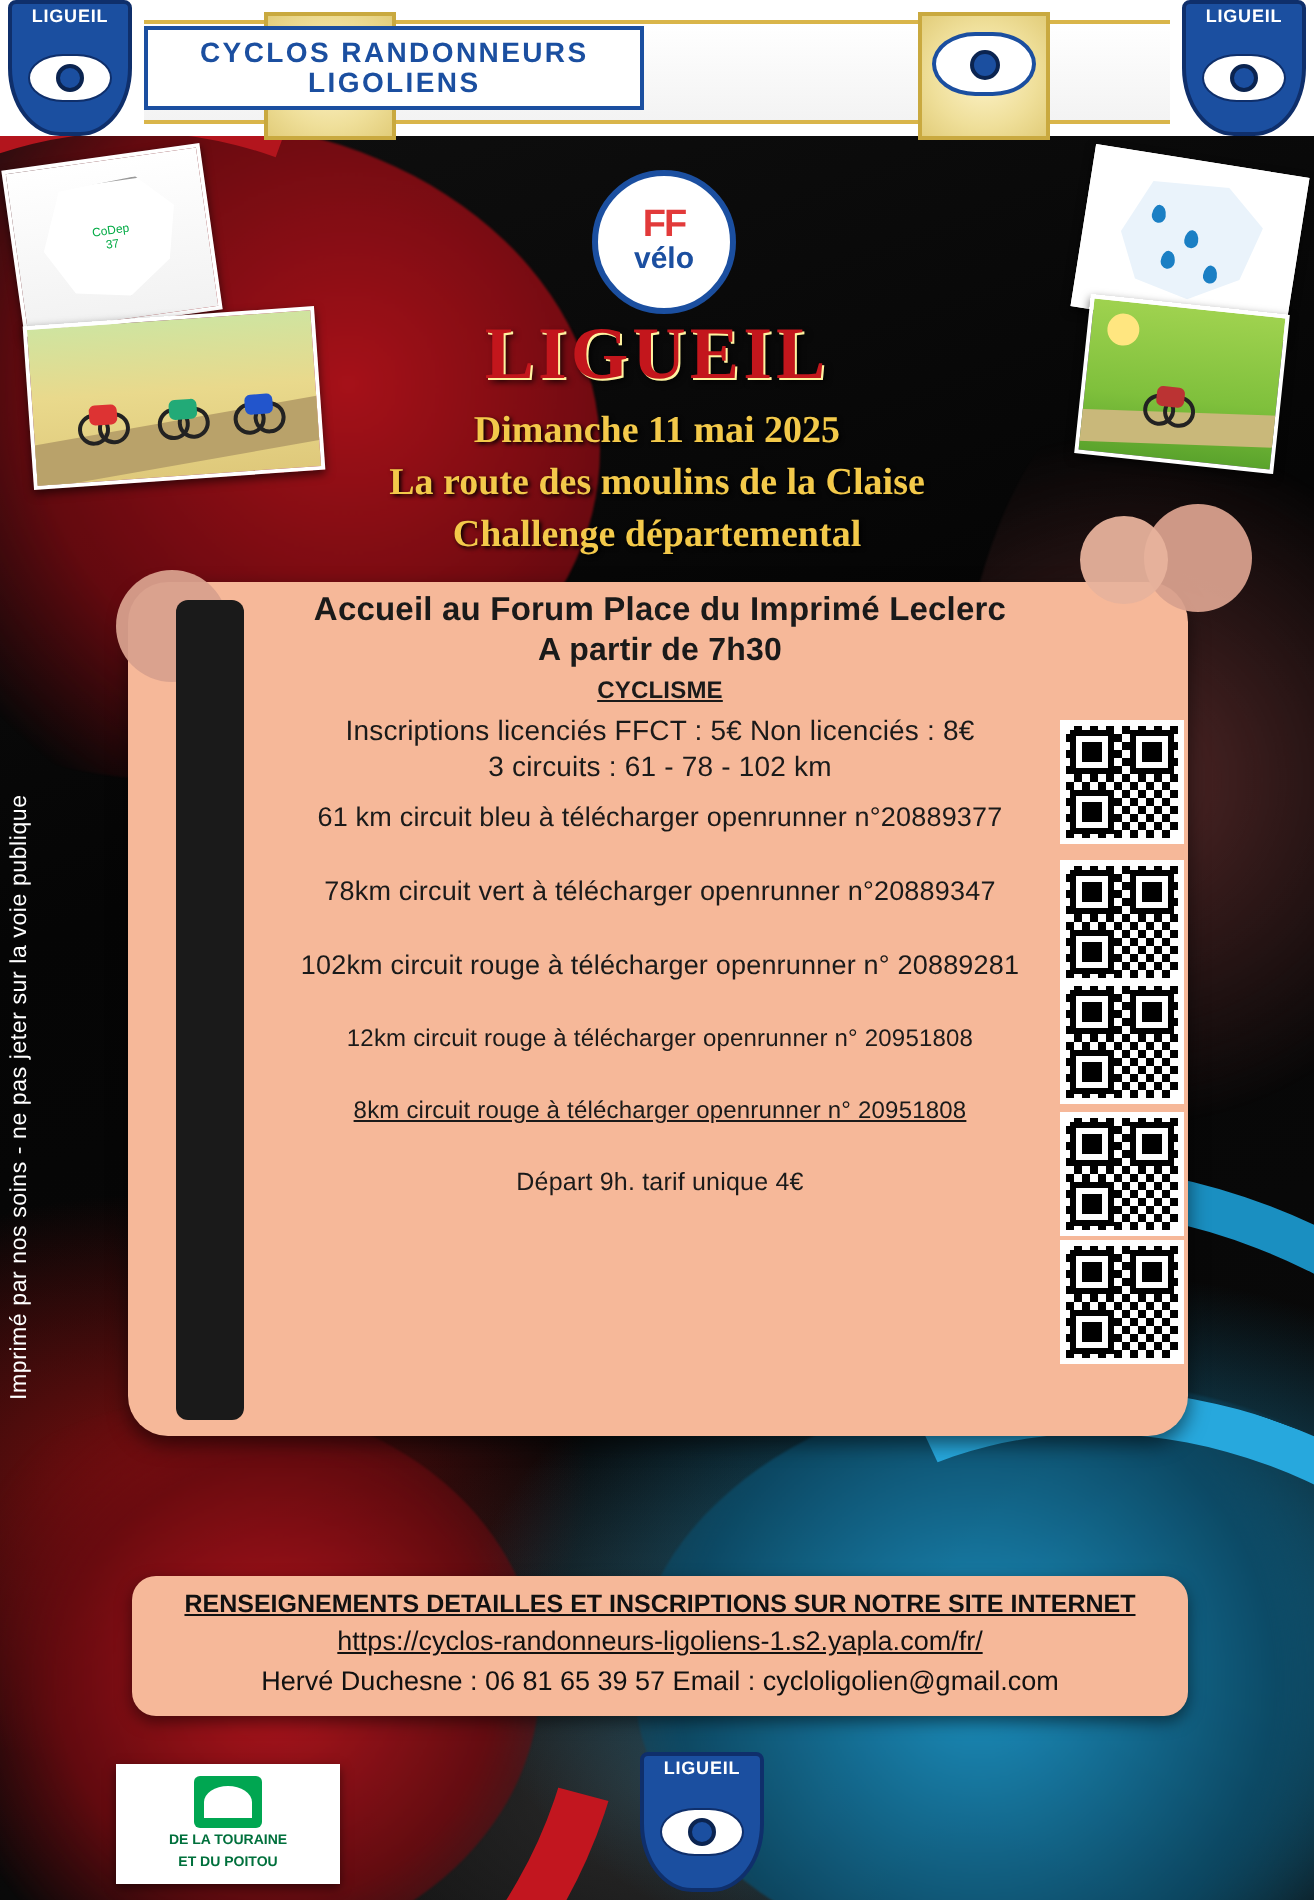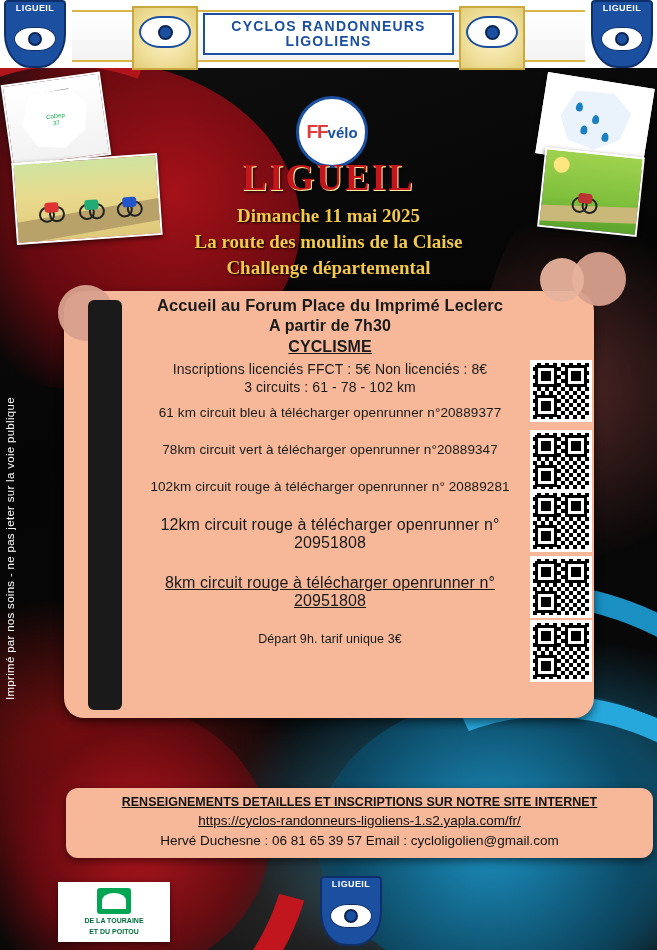--- a/index.html
+++ b/index.html
@@ -53,21 +53,21 @@
   }
   .eye{
     width:40px;height:22px;margin-top:10px;
     background:#fff;border:1.6px solid #0f2f6b;
     border-radius:50% 50% 50% 50% / 60% 60% 60% 60%;
     display:flex;align-items:center;justify-content:center;
   }
   .pupil{width:10px;height:10px;border-radius:50%;background:#1b4fa0;border:2px solid #0b2450;}
   .banner{
     flex:1;height:60px;margin:0 6px;position:relative;
-    display:flex;align-items:center;justify-content:center;
+    display:flex;align-items:center;
   }
   .ribbon{
     position:absolute;left:0;right:0;top:6px;height:48px;
     background:linear-gradient(#fff,#f3f3f3);
     border-top:2px solid #d9b54a;border-bottom:2px solid #d9b54a;
   }
   .ribbon:before,.ribbon:after{
     content:"";position:absolute;top:-6px;width:62px;height:60px;
     background:radial-gradient(ellipse at center,#fdf3c9 0%,#efdf9a 60%,#e2cd7a 100%);
     border:2px solid #c9a93f;
@@ -110,22 +110,22 @@
   .photo-ffct{right:8px;top:80px;width:104px;height:78px;transform:rotate(9deg);
     background:#fff;display:flex;align-items:center;justify-content:center;}
   .ffct-map{width:74px;height:60px;background:#eaf3fb;border:1px solid #9cc;
     clip-path:polygon(20% 6%,70% 2%,96% 30%,86% 74%,54% 96%,18% 86%,4% 50%);position:relative;}
   .ffct-map .dot{position:absolute;width:7px;height:9px;background:#1b7fc4;border-radius:50% 50% 50% 50%/60% 60% 40% 40%;}
   .photo-green{right:16px;top:152px;width:96px;height:76px;transform:rotate(6deg);
     background:linear-gradient(#9fd24f 0%,#7fc03c 60%,#5aa32c 100%);overflow:hidden;}
   .photo-green .sun{position:absolute;left:8px;top:6px;width:16px;height:16px;border-radius:50%;background:#ffe680;}
   .photo-green .trail{position:absolute;left:-8px;bottom:8px;width:120px;height:16px;background:#c9b87a;transform:rotate(-4deg);}
   .ffv{
-    position:absolute;left:296px;top:96px;width:66px;height:66px;border-radius:50%;
-    background:#fff;border:3px solid #1b4fa0;display:flex;flex-direction:row;
+    position:absolute;left:296px;top:85px;width:66px;height:66px;border-radius:50%;
+    background:#fff;border:3px solid #1b4fa0;display:flex;flex-direction:column;
     align-items:center;justify-content:center;color:#1b4fa0;
   }
   .ffv .ff{font-weight:bold;font-size:19px;letter-spacing:-1px;line-height:.9;color:#e23a3a;}
   .ffv .velo{font-size:15px;font-weight:bold;}
 
   
   .titles{position:absolute;left:0;right:0;top:156px;text-align:center;}
   .t-main{
     font-family:"Liberation Serif", serif;
     font-weight:bold;font-size:37px;color:#c3161c;
@@ -162,26 +162,26 @@
   }
 
   .content{
     position:absolute;left:130px;top:296px;width:400px;
     color:#1a1a1a;text-align:center;
   }
   .line{font-size:15.5px;margin:0 0 2px 0;letter-spacing:.1px;}
   .l-accueil{font-size:16.5px;font-weight:bold;}
   .l-apartir{font-size:16px;font-weight:bold;margin-bottom:3px;}
   .u{text-decoration:underline;}
-  .l-cyclisme{font-weight:bold;font-size:16px;margin-bottom:5px;}
+  .l-cyclisme{font-weight:bold;font-size:12px;margin-bottom:5px;}
   .l-insc{font-size:14px;margin-bottom:2px;}
   .l-circ{font-size:14px;margin-bottom:10px;}
   .l-item{font-size:13.5px;margin-bottom:22px;}
   .l-rando{font-weight:bold;font-size:13.5px;margin-top:6px;margin-bottom:9px;}
-  .l-item2{font-size:16px;margin-bottom:22px;}
+  .l-item2{font-size:12px;margin-bottom:22px;}
   .l-ravi{font-size:12.5px;margin-bottom:16px;}
   .l-depart{font-size:12.5px;}
 
   
   .qr{position:absolute;width:62px;height:62px;background:#fff;padding:3px;box-sizing:border-box;}
   .qr i{display:block;width:100%;height:100%;
     background-image:
       repeating-linear-gradient(90deg,#000 0 4px,#fff 4px 8px),
       repeating-linear-gradient(0deg,#000 0 4px,#fff 4px 8px);
     background-blend-mode:difference;}
@@ -197,21 +197,21 @@
   
   .side-text{
     position:absolute;left:4px;top:300px;width:20px;height:400px;
     color:#fff;font-size:11.5px;
     writing-mode:vertical-rl;transform:rotate(180deg);
     letter-spacing:.3px;
   }
 
   
   .contact{
-    position:absolute;left:66px;top:788px;width:587px;height:70px;
+    position:absolute;left:66px;top:788px;width:528px;height:70px;
     background:#f6b899;border-radius:12px;
     box-shadow:0 3px 8px rgba(0,0,0,.5);
     text-align:center;color:#111;box-sizing:border-box;padding-top:7px;
   }
   .c1{font-size:12.5px;font-weight:bold;text-decoration:underline;}
   .c2{font-size:13.5px;text-decoration:underline;margin-top:4px;}
   .c3{font-size:13.5px;margin-top:5px;}
 
   
   .sponsors{position:absolute;left:0;bottom:0;width:657px;height:88px;}
@@ -337,21 +337,21 @@
     <p class="line l-accueil">Accueil au Forum Place du Imprimé Leclerc</p>
     <p class="line l-apartir">A  partir de 7h30</p>
     <p class="line l-cyclisme u">CYCLISME</p>
     <p class="line l-insc">Inscriptions licenciés FFCT : 5€  Non licenciés : 8€</p>
     <p class="line l-circ">3 circuits :  61 -  78 -  102 km</p>
     <p class="line l-item">61 km circuit bleu à télécharger openrunner n°20889377</p>
     <p class="line l-item">78km circuit vert à télécharger openrunner n°20889347</p>
     <p class="line l-item">102km circuit rouge à télécharger openrunner n° 20889281</p>
     <p class="line l-item2">12km circuit rouge à télécharger openrunner n° 20951808</p>
     <p class="line l-item2 u">8km circuit rouge à télécharger openrunner  n° 20951808</p>
-    <p class="line l-depart">Départ 9h. tarif unique 3€</p>
+    <p class="line l-depart">Départ 9h. tarif unique 4€</p>
   </div>
 
   <div class="qr qr1">
       <i></i>
       <span class="fp tl"></span>
       <span class="fp tr"></span>
       <span class="fp bl"></span>
     </div>
   <div class="qr qr2">
       <i></i>

